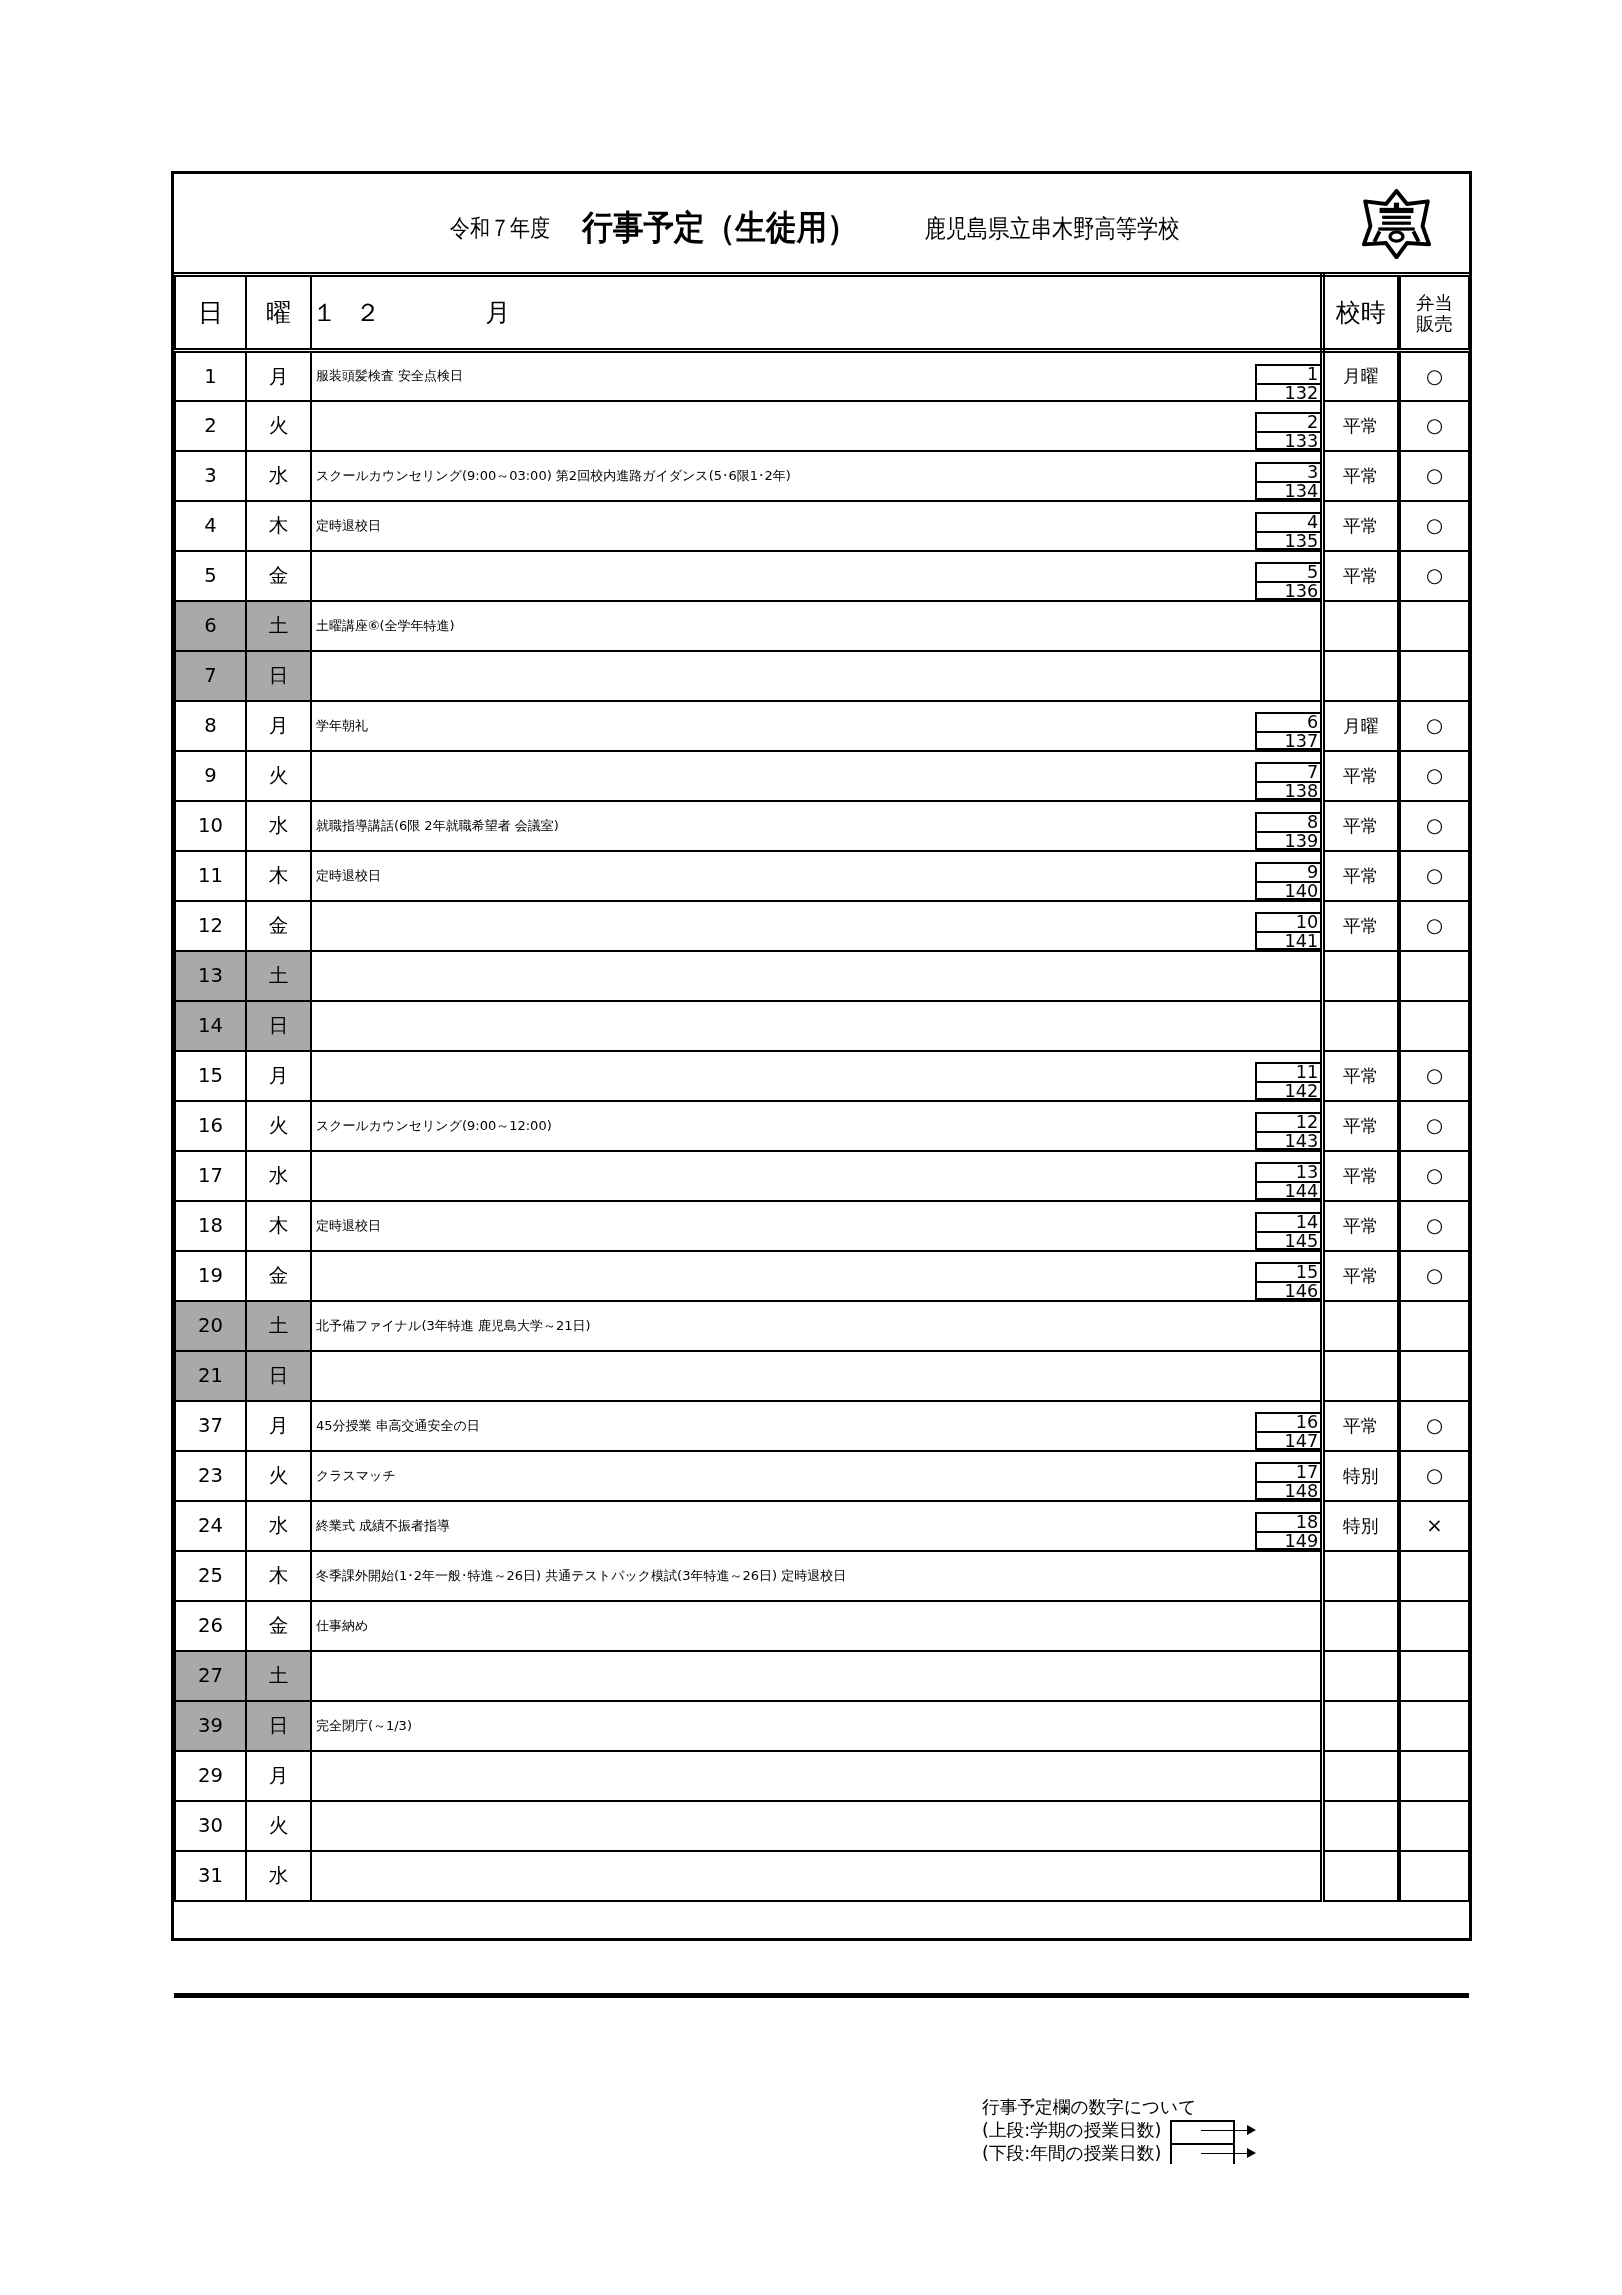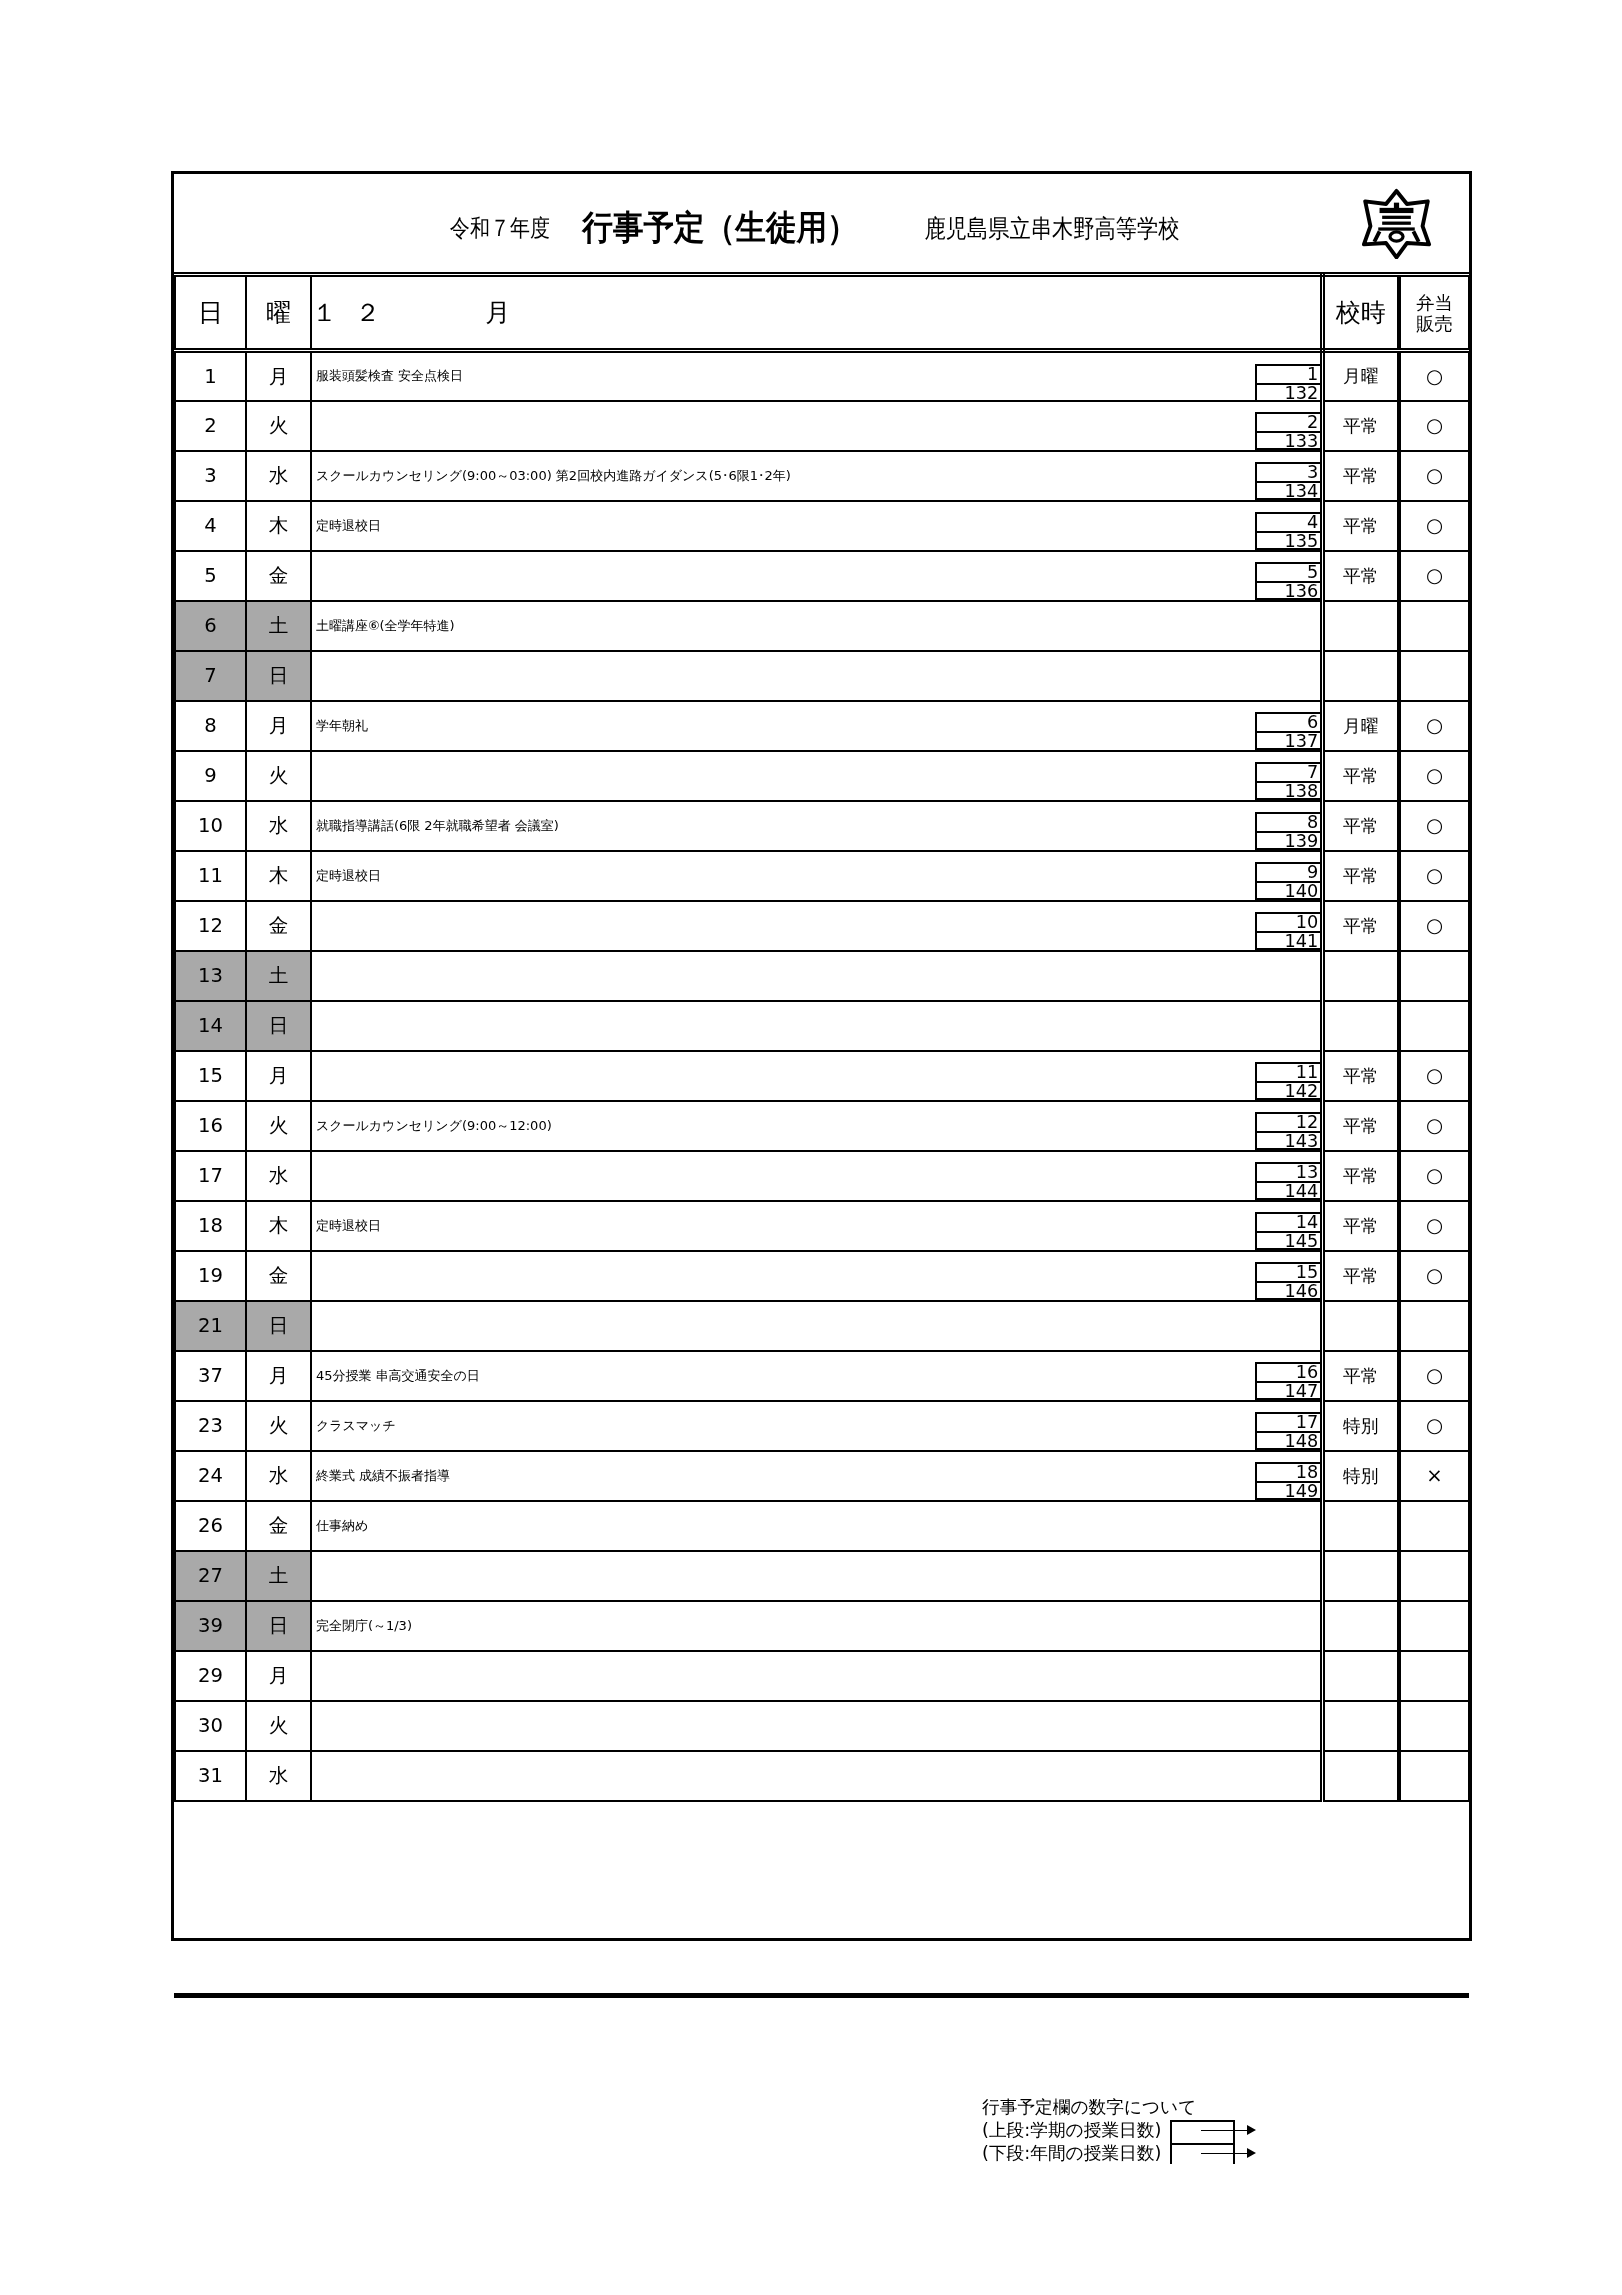--- a/index.html
+++ b/index.html
@@ -309,20 +309,29 @@
             <span class="ev-text"></span>
             <div class="cnt">
               <div class="top">15</div>
               <div class="bot">146</div>
             </div>
           </td>
           <td class="time">平常</td>
           <td class="bento">○</td>
         </tr>
         <tr class="weekend">
+          <td class="day">20</td>
+          <td class="dow">土</td>
+          <td class="ev">
+            <span class="ev-text">北予備ファイナル(3年特進 鹿児島大学～21日)</span>
+          </td>
+          <td class="time"></td>
+          <td class="bento"></td>
+        </tr>
+        <tr class="weekend">
           <td class="day">21</td>
           <td class="dow">日</td>
           <td class="ev">
             <span class="ev-text"></span>
           </td>
           <td class="time"></td>
           <td class="bento"></td>
         </tr>
         <tr>
           <td class="day">37</td>
@@ -355,20 +364,29 @@
           <td class="dow">水</td>
           <td class="ev">
             <span class="ev-text">終業式 成績不振者指導</span>
             <div class="cnt">
               <div class="top">18</div>
               <div class="bot">149</div>
             </div>
           </td>
           <td class="time">特別</td>
           <td class="bento">×</td>
+        </tr>
+        <tr>
+          <td class="day">25</td>
+          <td class="dow">木</td>
+          <td class="ev">
+            <span class="ev-text">冬季課外開始(1･2年一般･特進～26日) 共通テストパック模試(3年特進～26日) 定時退校日</span>
+          </td>
+          <td class="time"></td>
+          <td class="bento"></td>
         </tr>
         <tr>
           <td class="day">26</td>
           <td class="dow">金</td>
           <td class="ev">
             <span class="ev-text">仕事納め</span>
           </td>
           <td class="time"></td>
           <td class="bento"></td>
         </tr>

